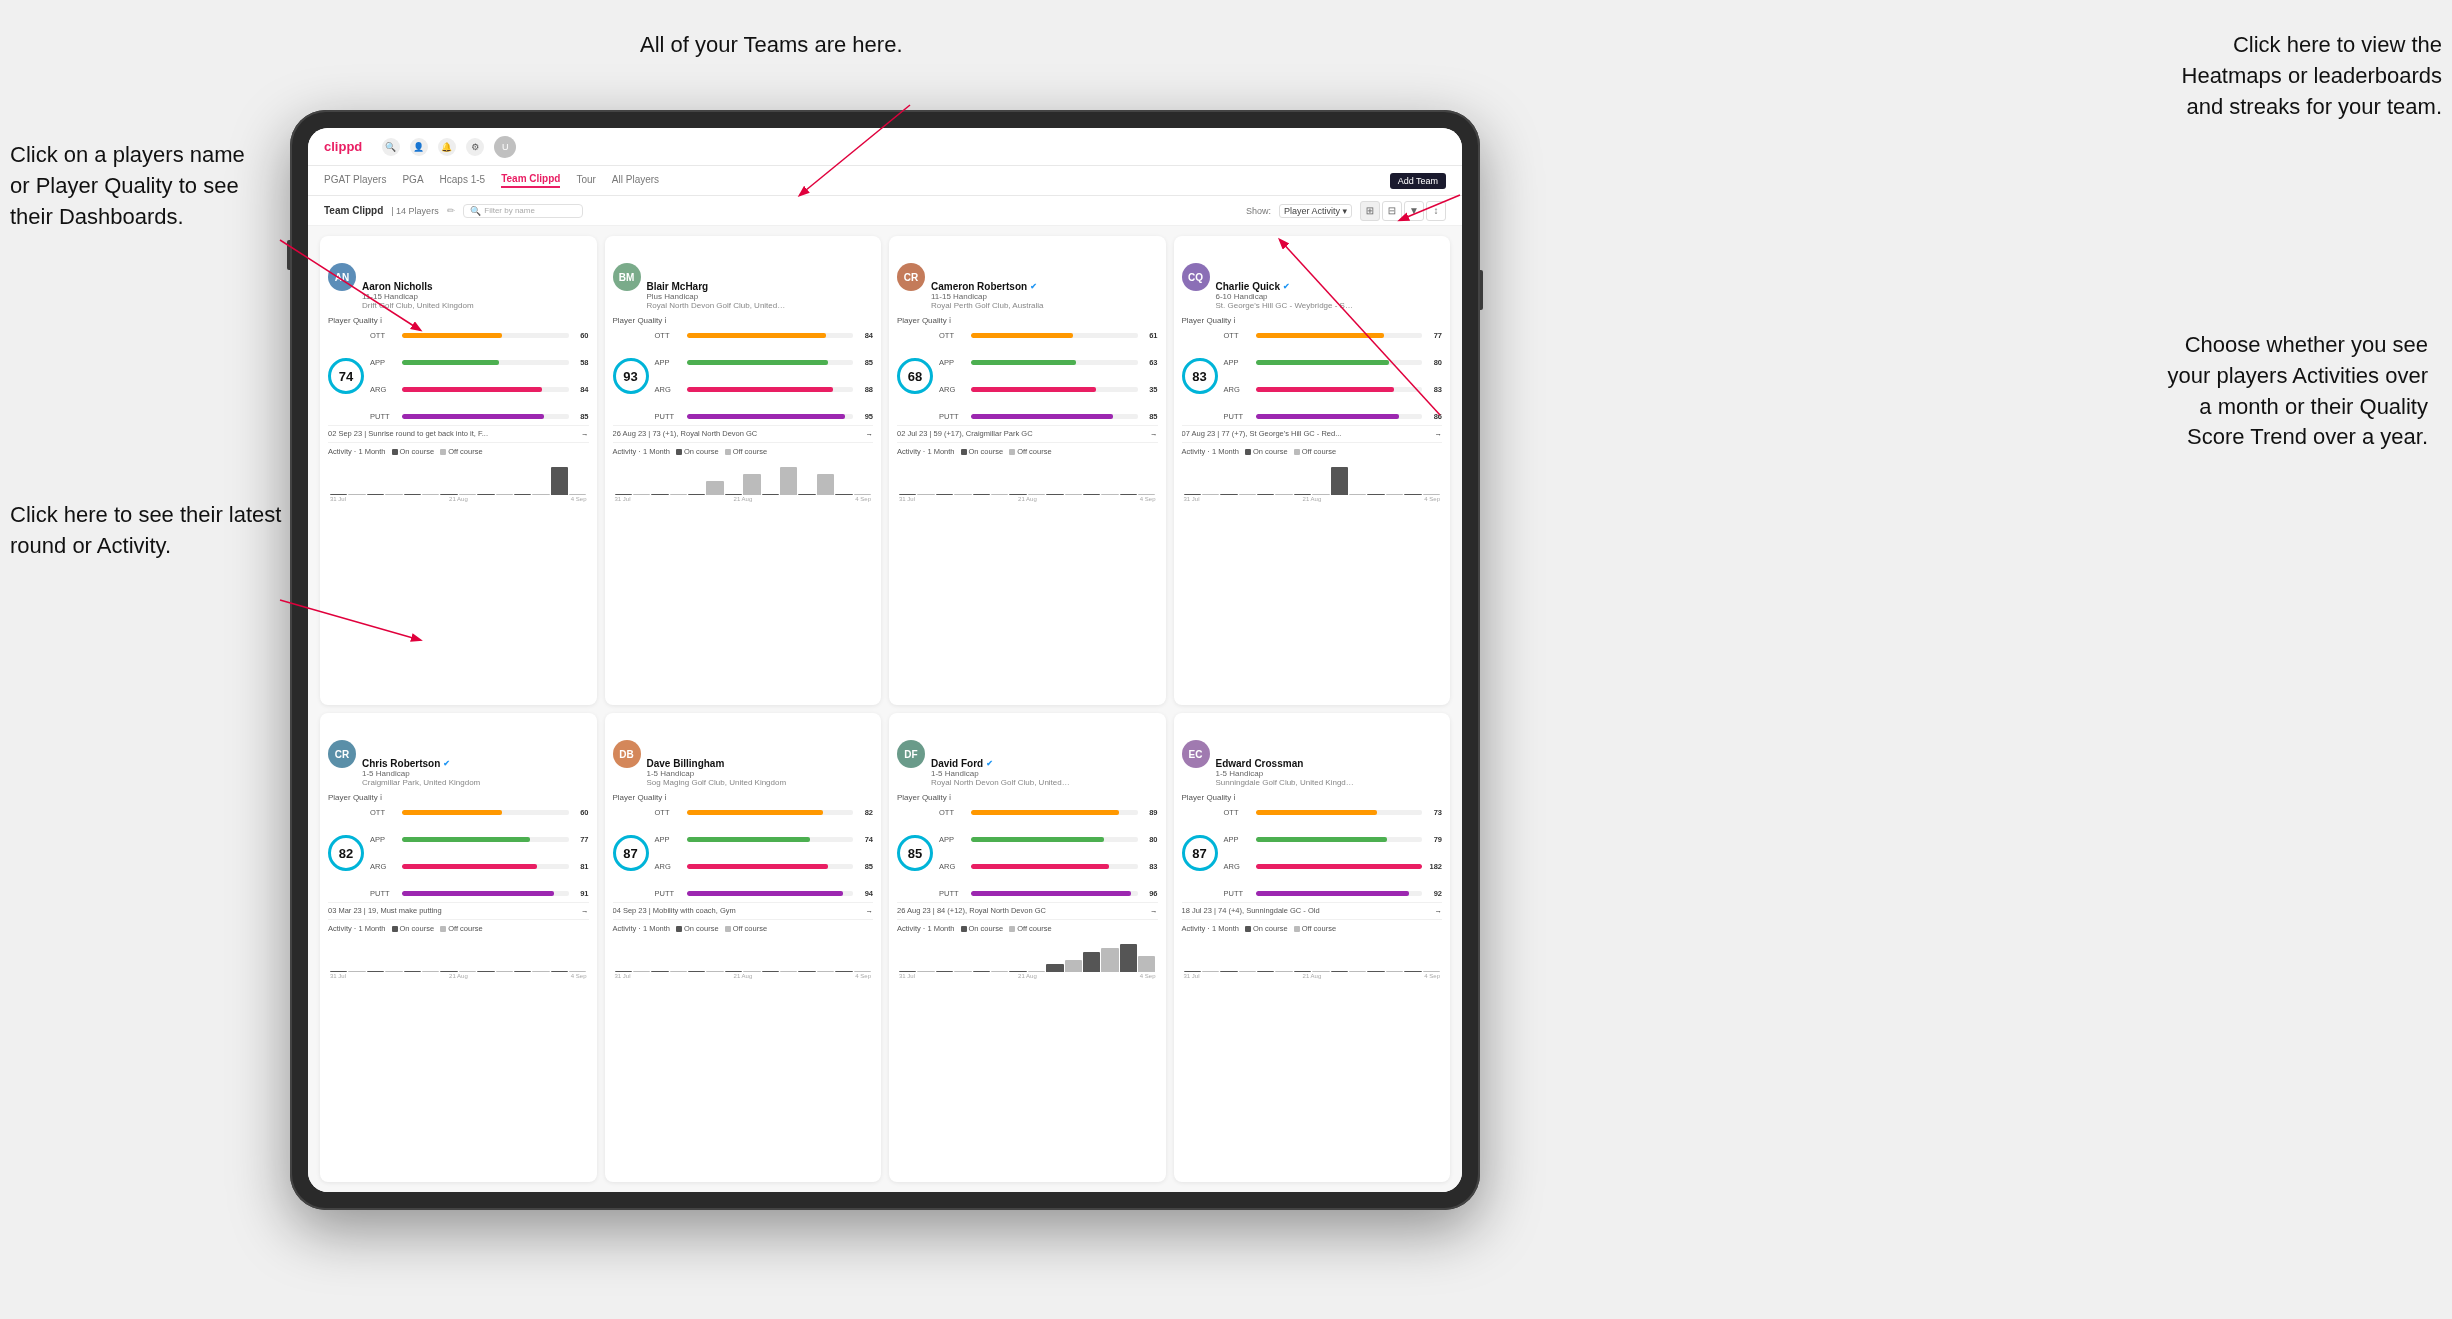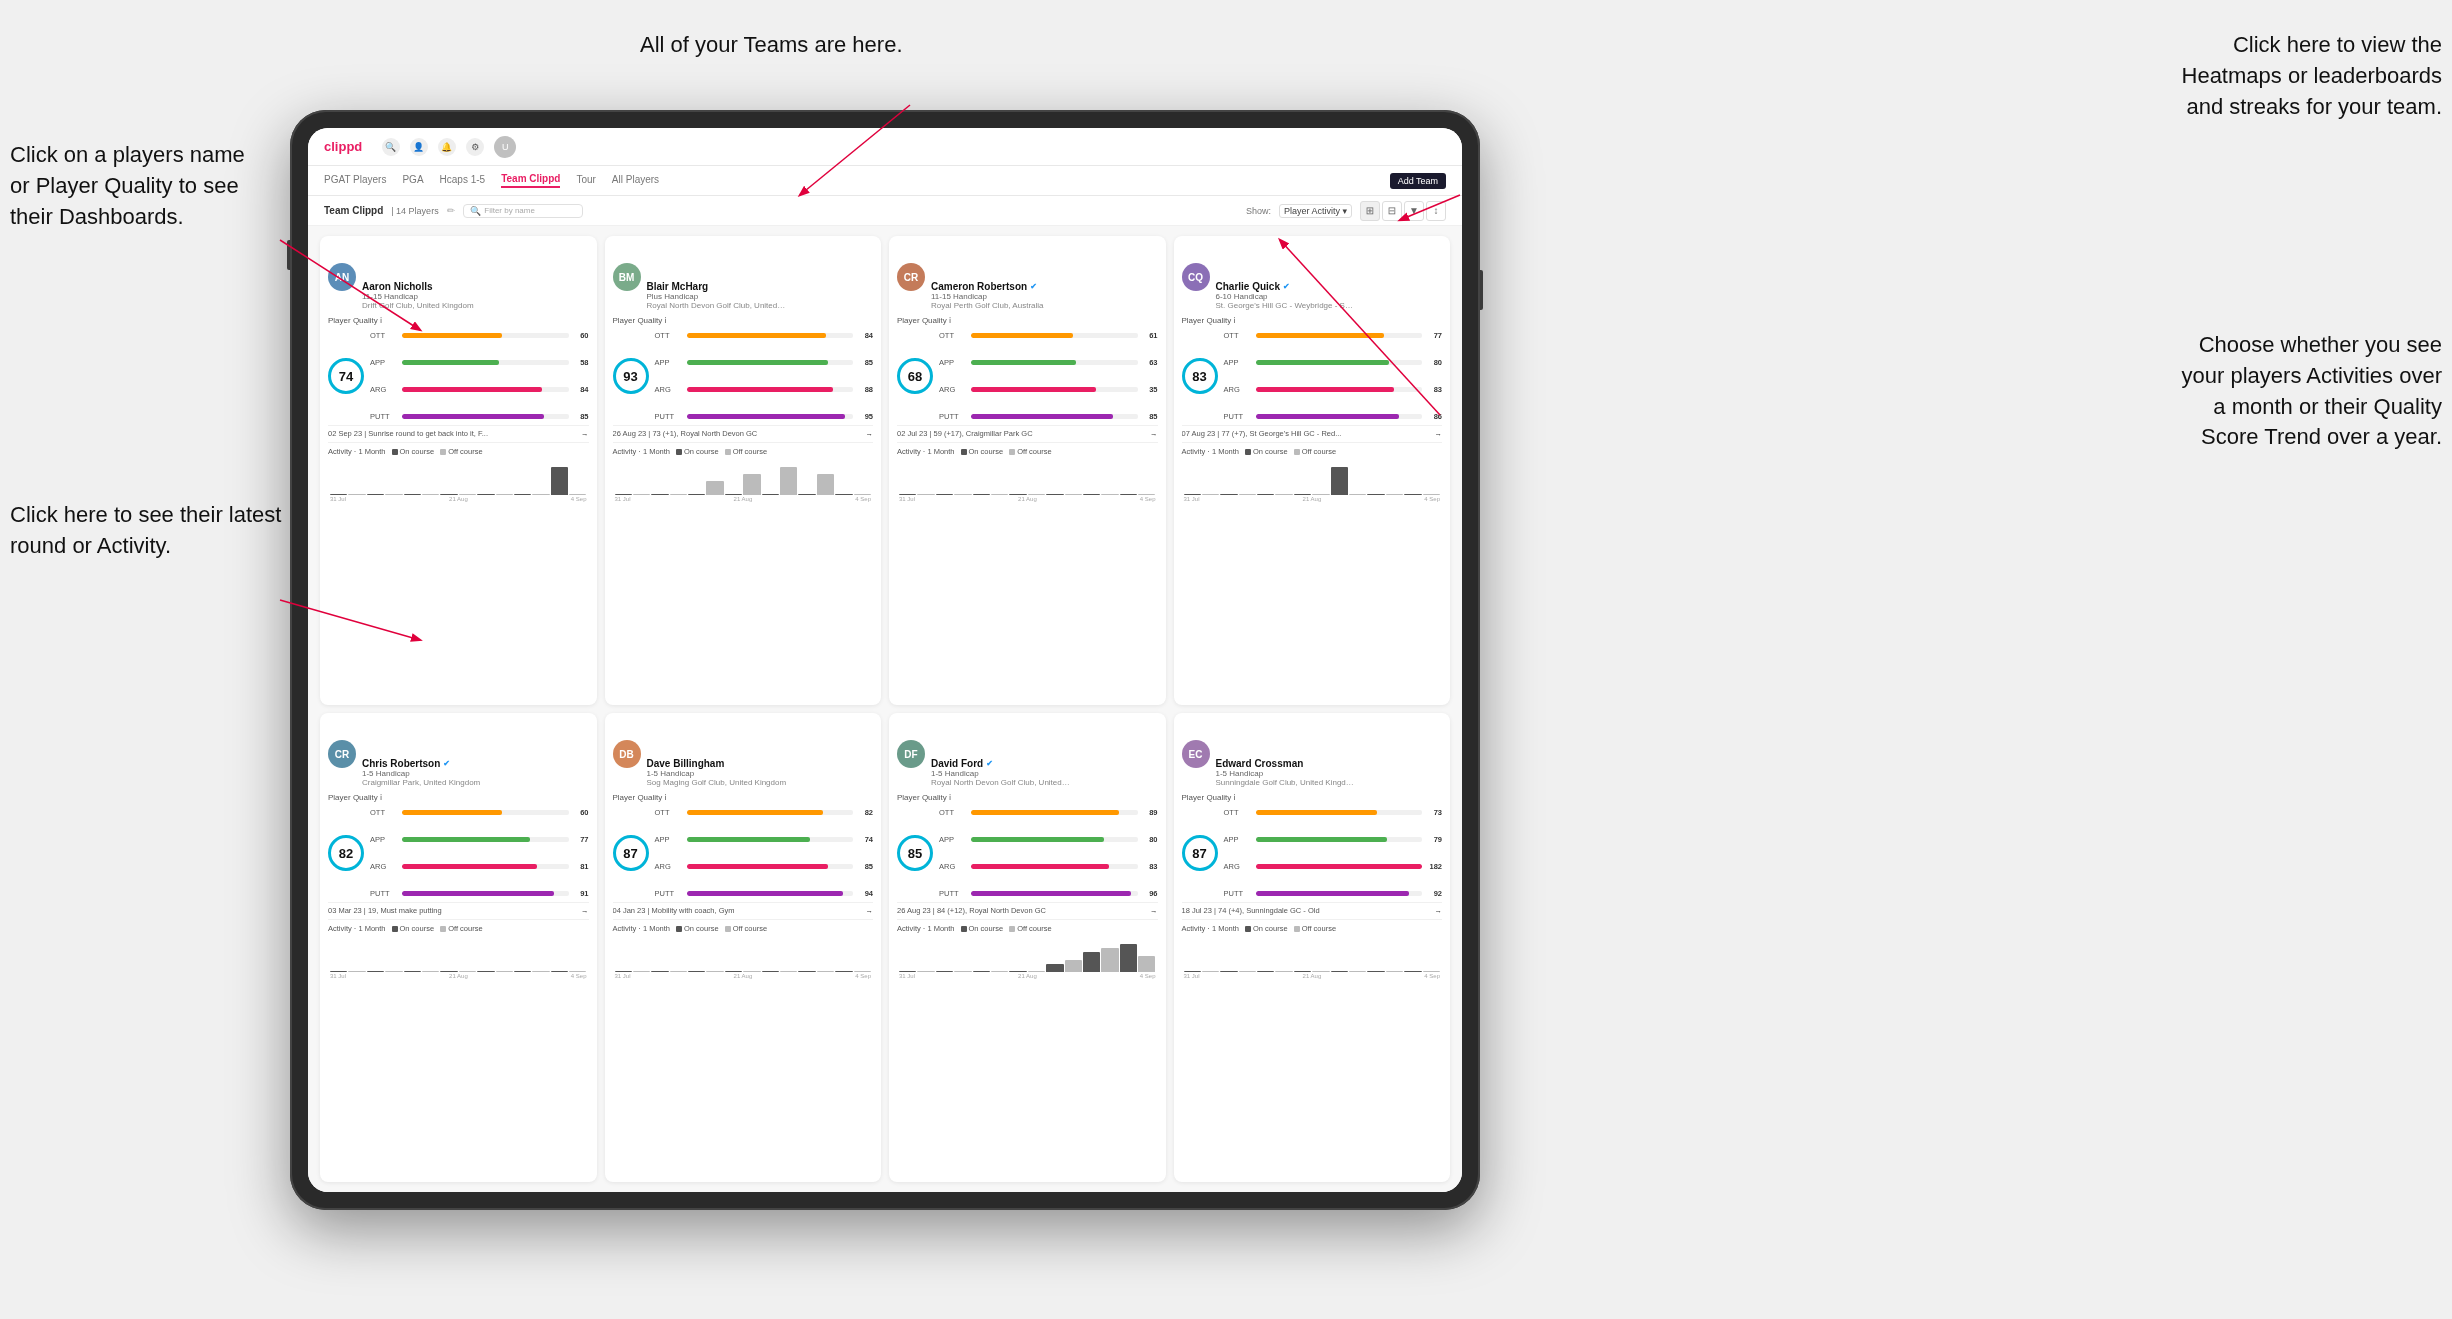--- a/index.html
+++ b/index.html
@@ -899,21 +899,21 @@
               <div class="stat-row">
         <span class="stat-label">PUTT</span>
         <div class="stat-bar-container">
           <div class="stat-bar" style="width:94%;background:#9c27b0;"></div>
         </div>
         <span class="stat-value">94</span>
       </div>
             </div>
       </div>
       <div class="latest-round">
-        <span style="flex:1;overflow:hidden;text-overflow:ellipsis;white-space:nowrap;">04 Jan 23 | Mobility with coach, Gym</span>
+        <span style="flex:1;overflow:hidden;text-overflow:ellipsis;white-space:nowrap;">04 Sep 23 | Mobility with coach, Gym</span>
         <span class="round-arrow">→</span>
       </div>
       <div class="activity-section">
         <div class="activity-label">
           Activity · 1 Month
           <span style="display:flex;align-items:center;gap:2px;">
             <span class="legend-dot" style="background:#555;"></span>
             <span>On course</span>
           </span>
           <span style="display:flex;align-items:center;gap:2px;">
@@ -1121,21 +1121,21 @@
       </div>
     </div>
       </div>
   </div>
 </div>
 
 <div class="annotation ann-1">Click on a players name<br>or Player Quality to see<br>their Dashboards.</div>
 <div class="annotation ann-2">All of your Teams are here.</div>
 <div class="annotation ann-3">Click here to view the<br>Heatmaps or leaderboards<br>and streaks for your team.</div>
 <div class="annotation ann-4">Click here to see their latest<br>round or Activity.</div>
-<div class="annotation ann-5" style="top:330px;right:10px;text-align:right;">Choose whether you see<br>your players Activities over<br>a month or their Quality<br>Score Trend over a year.</div>
+<div class="annotation ann-5" style="top:330px;right:24px;text-align:right;">Choose whether you see<br>your players Activities over<br>a month or their Quality<br>Score Trend over a year.</div>
 
 <svg class="arrows-layer" viewBox="0 0 2452 1319" xmlns="http://www.w3.org/2000/svg">
 
   <line x1="280" y1="240" x2="420" y2="330" stroke="#e0003c" stroke-width="1.5" marker-end="url(#arr)"></line>
 
   <line x1="910" y1="105" x2="800" y2="195" stroke="#e0003c" stroke-width="1.5" marker-end="url(#arr)"></line>
 
   <line x1="1460" y1="195" x2="1400" y2="220" stroke="#e0003c" stroke-width="1.5" marker-end="url(#arr)"></line>
 
   <line x1="280" y1="600" x2="420" y2="640" stroke="#e0003c" stroke-width="1.5" marker-end="url(#arr)"></line>

